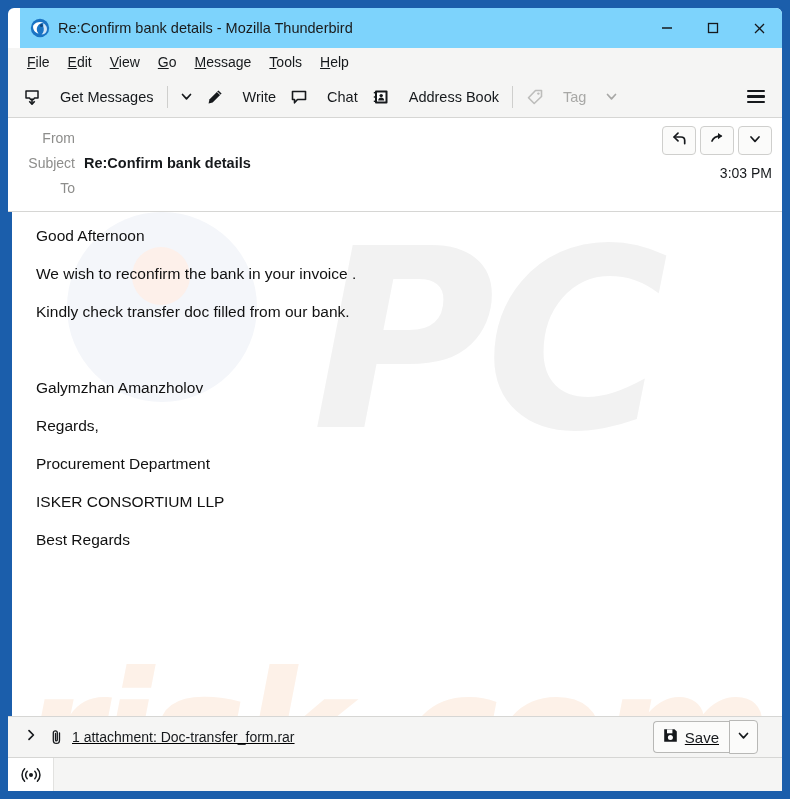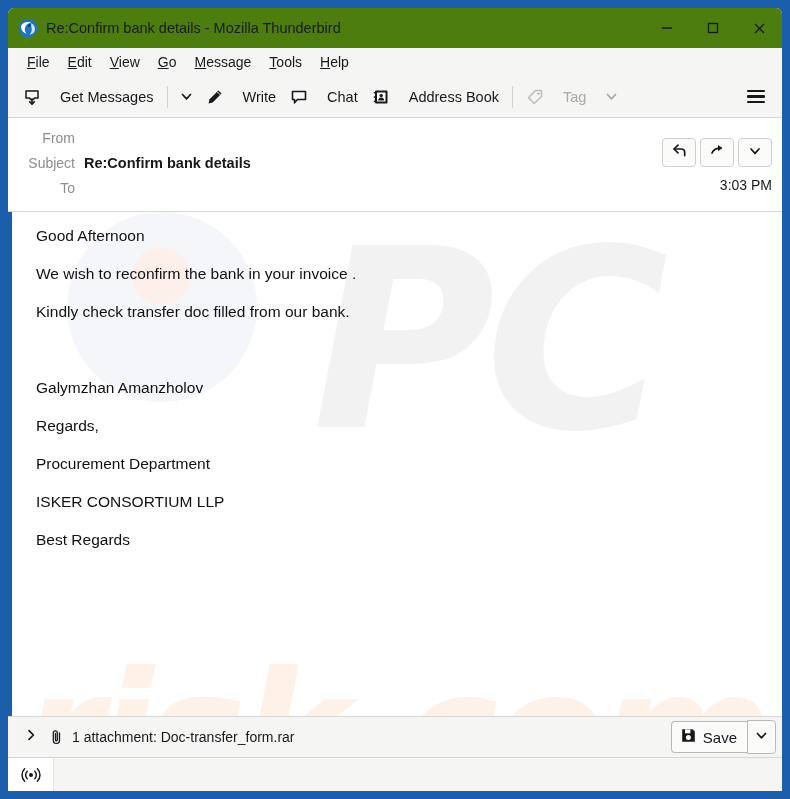--- a/index.html
+++ b/index.html
@@ -18,24 +18,25 @@
     border: 3px solid #1b5eab;
     border-radius: 9px 9px 0 0;
     overflow: hidden;
     display: flex;
     flex-direction: column;
   }
 
   
   .titlebar {
     height: 40px;
-    background: #4d7c0f;
+    background: #7dd3fc;
     display: flex;
     align-items: center;
     flex: 0 0 auto;
+    margin-left: 12px;
   }
   .tb-icon {
     width: 20px; height: 20px;
     margin-left: 10px; margin-right: 8px;
     flex: 0 0 auto;
   }
   .tb-title {
     font-size: 14.5px;
     color: #1a1a1a;
     white-space: nowrap;
@@ -128,21 +129,21 @@
     flex: 0 0 auto;
     padding-right: 9px;
   }
   .hdr-value {
     font-size: 14px;
     color: #16191c;
   }
   .hdr-value.bold { font-weight: bold; font-size: 14.5px; }
   .hdr-right {
     position: absolute;
-    right: 10px; top: 20px;
+    right: 10px; top: 8px;
     display: flex; flex-direction: column; align-items: flex-end;
   }
   .hdr-actions { display: flex; gap: 4px; }
   .actbtn {
     width: 34px; height: 29px;
     border: 1px solid #cfcfcd;
     border-radius: 4px;
     background: #fbfbfa;
     display: flex; align-items: center; justify-content: center;
   }
@@ -214,22 +215,23 @@
     white-space: pre-wrap;
   }
 
   
   .attachbar {
     height: 41px;
     background: #f5f5f4;
     border-top: 1px solid #d6d6d4;
     display: flex;
     align-items: center;
-    padding: 0 6px 0 10px;
-    flex: 0 0 auto;
+    padding: 0 24px 0 10px;
+    flex: 0 0 auto;
+    text-decoration: underline;
   }
   .att-exp { padding: 4px 6px; display: flex; align-items: center; }
   .att-clip { padding: 0 7px 0 4px; display: flex; align-items: center; }
   .att-text { font-size: 14px; color: #16191c; }
   .att-grow { flex: 1 1 auto; }
   .savebtn {
     display: flex; align-items: center; gap: 6px;
     border: 1px solid #b8b8b6;
     border-right: none;
     border-radius: 4px 0 0 4px;

